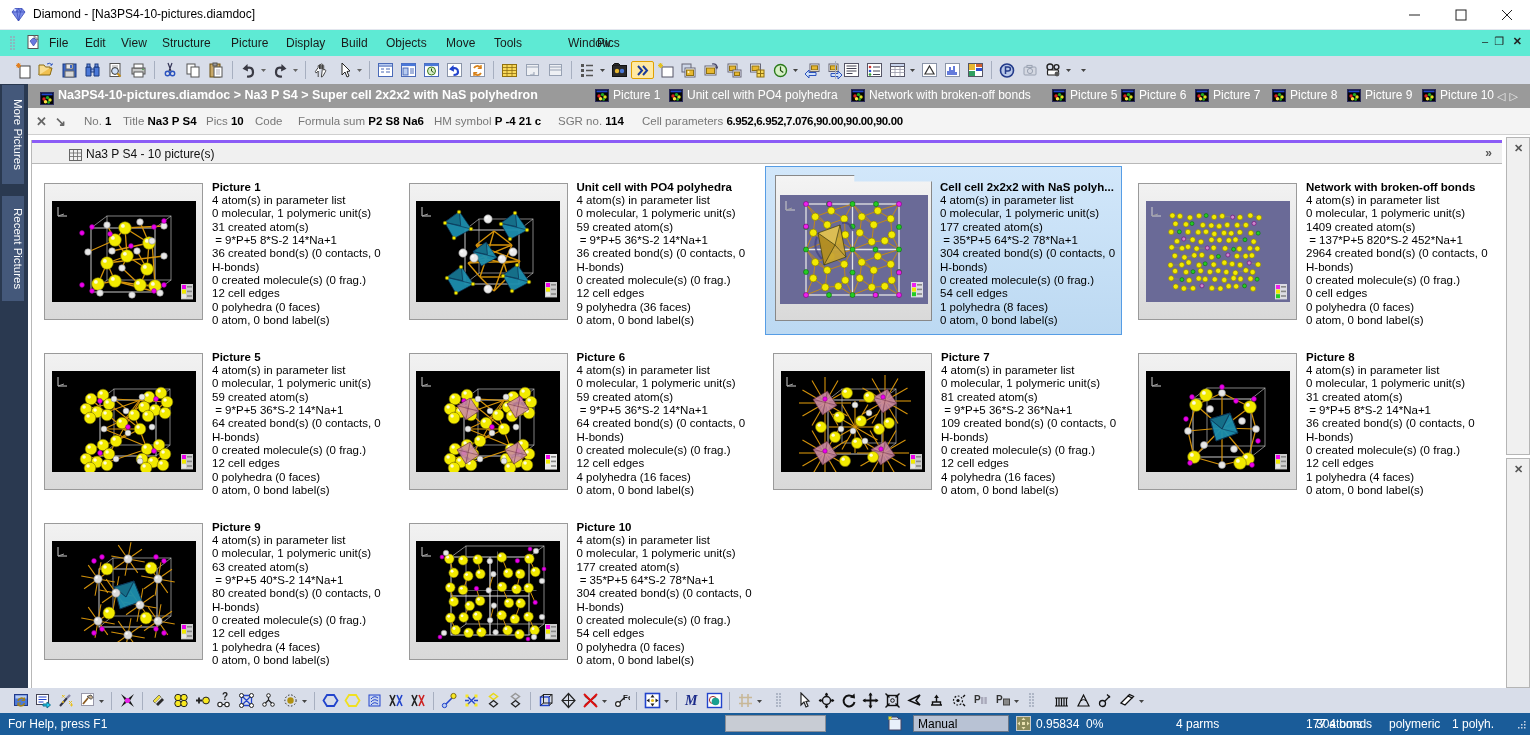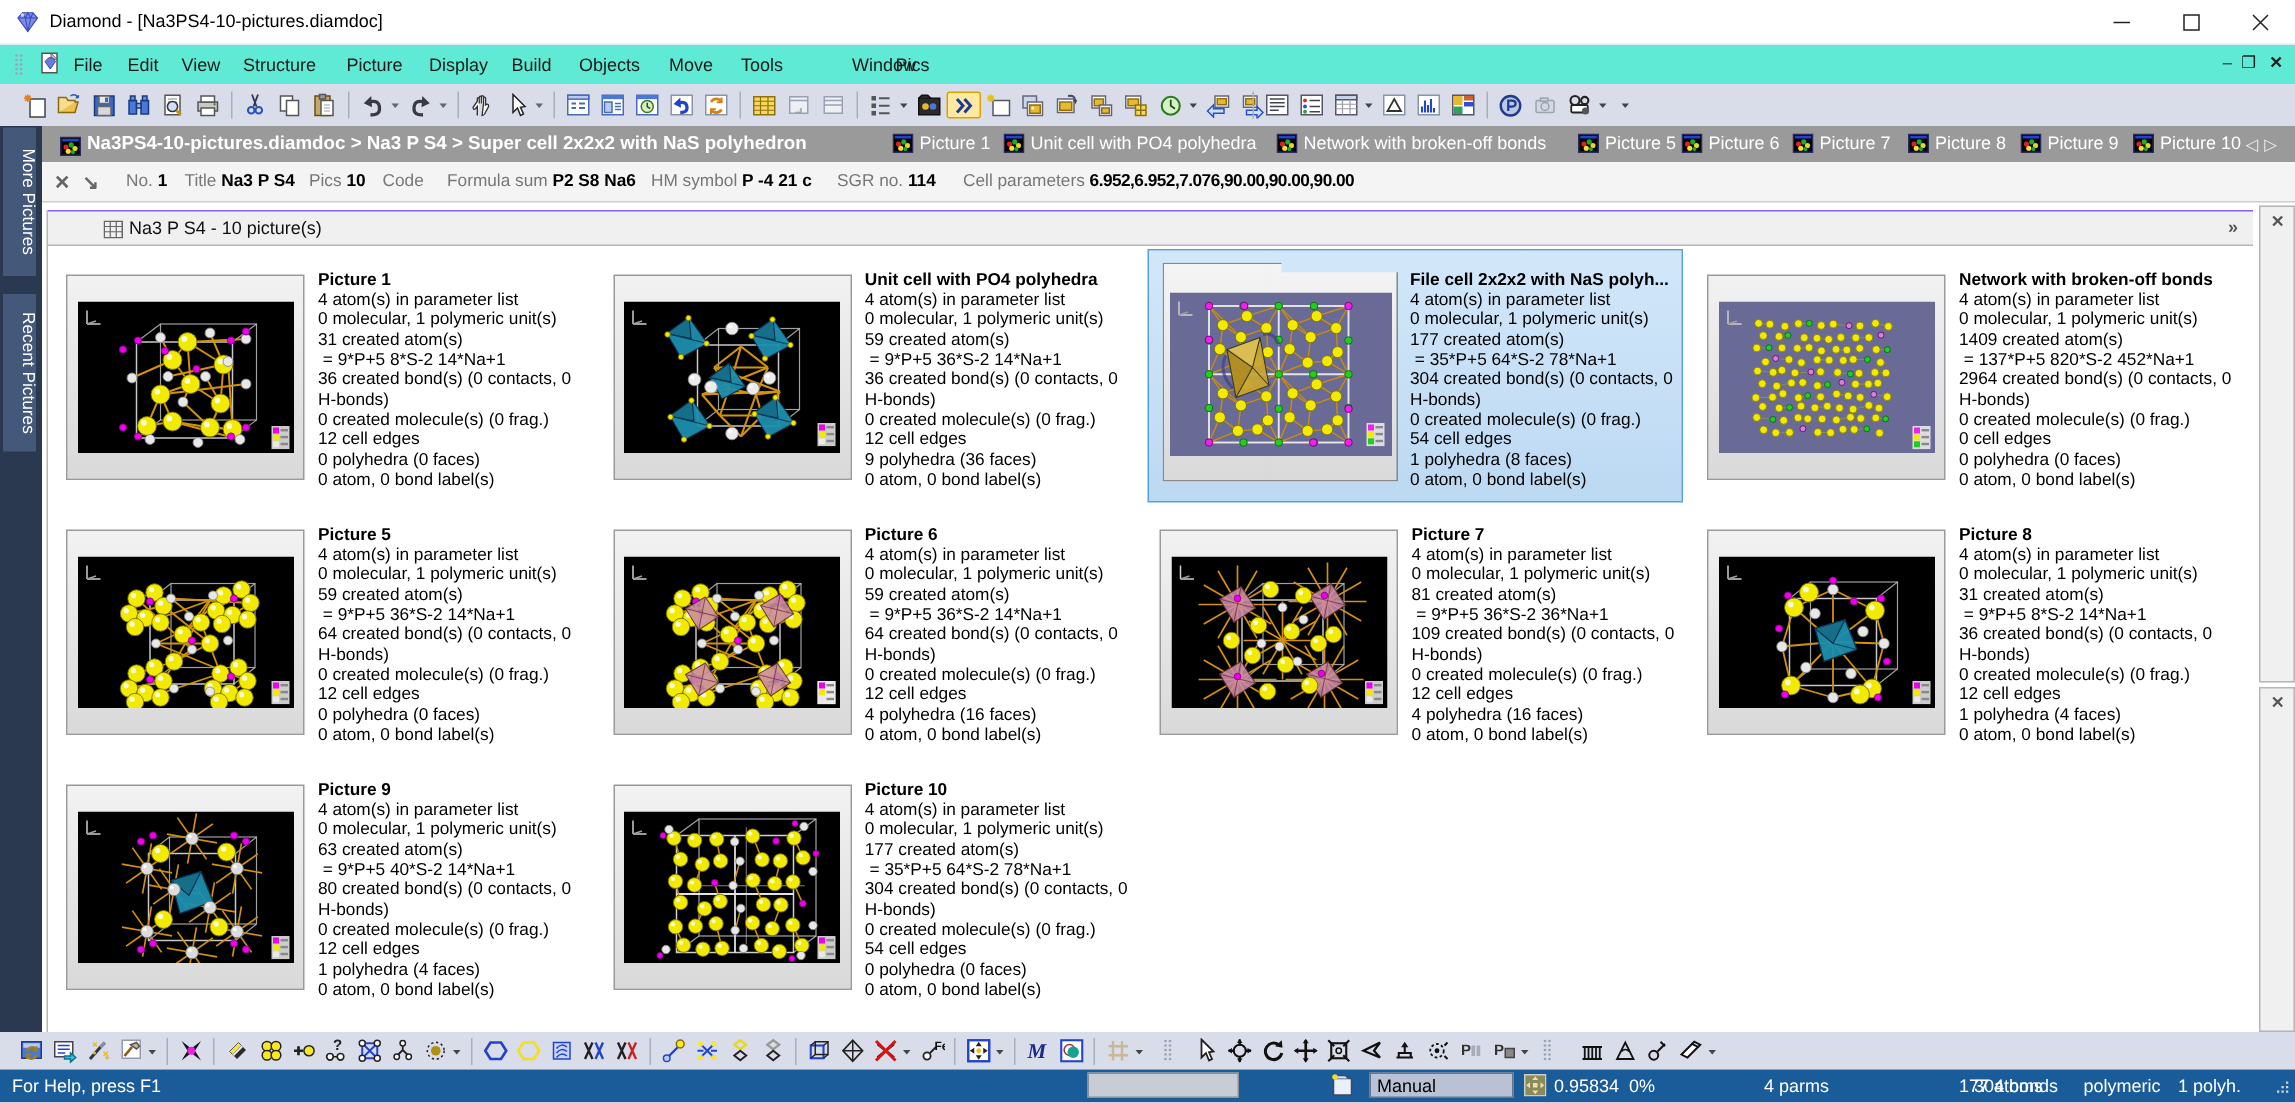--- a/index.html
+++ b/index.html
@@ -19,21 +19,21 @@
 .crumbtab { position:absolute; top:4px; font-size:12px; white-space:nowrap; }
 .crumbtab svg { margin-right:4px; }
 .crumbtab span { vertical-align:1px; }
 .tabarrows { position:absolute; right:8px; top:6px; font-size:11px; color:#f0f0f0; letter-spacing:4px; }
 .infobar { position:absolute; left:28px; top:108px; width:1502px; height:27px; background:#f4f4f4; border-bottom:1px solid #cfcfcf; }
 .if { position:absolute; top:7px; font-size:11.5px; color:#000; white-space:nowrap; }
 .if .lab { color:#777;margin-top:12px; }
 .ix { position:absolute; top:6px; font-size:13px; color:#666; font-weight:bold; }
 .sidebar { position:absolute; left:0; top:84px; width:28px; height:604px; background:#2a3950; }
 .stab { position:absolute; left:2px; width:22px; background:#44587a; color:#fff; font-size:11.5px; writing-mode:vertical-rl; text-align:center; padding:8px 0; }
-.hdr { position:absolute; left:32px; top:140px; width:1470px; height:24px; background:#f0f0f0; border-top:1px solid #8b5cf6; border-bottom:1px solid #b8b8b8; }
+.hdr { position:absolute; left:32px; top:140px; width:1470px; height:24px; background:#f0f0f0; border-top:3px solid #8b5cf6; border-bottom:1px solid #b8b8b8; }
 .hdr .htxt { position:absolute; left:54px; top:4px; font-size:12px; color:#111; }
 .hdr .chev { position:absolute; right:10px; top:3px; color:#555; font-size:12px; font-weight:bold; }
 .content { position:absolute; left:32px; top:165px; width:1470px; height:523px; background:#fff; }
 .frame { position:absolute; width:159px; height:137px; background:linear-gradient(#f2f2f2,#d9d9d9); border:1px solid #9a9a9a; display:flex; align-items:center; justify-content:center; }
 .selbox { position:absolute; left:765px; top:166px; width:357px; height:169px; background:linear-gradient(#d2e7fa,#bcd9f2); border:1px solid #569de5; }
 .folderframe { position:absolute; left:775px; top:175px; width:157px; height:146px; background:linear-gradient(#f4f4f4,#d9d9d9); border:1px solid #888;
   clip-path: polygon(0 0, 50.5% 0, 50.5% 4.5%, 100% 4.5%, 100% 100%, 0 100%); display:flex; align-items:flex-end; justify-content:center; padding-bottom:16px; }
 .celltext { position:absolute; font-size:11.5px; color:#000; }
 .tl { height:13.35px; line-height:13.35px; white-space:nowrap; }
 .tl.b { font-weight:bold; }
@@ -934,21 +934,21 @@
         <rect x="131" y="87" width="12" height="15.399999999999999" fill="#f0f0f0" opacity="0.85"></rect>
         <rect x="132" y="88.0" width="4" height="4" fill="#ee22ee"></rect>
         <rect x="132" y="92.6" width="4" height="4" fill="#f2ea00"></rect>
         <rect x="132" y="97.2" width="4" height="4" fill="#22cc22"></rect>
         <rect x="137" y="89.0" width="5" height="1.6" fill="#888"></rect>
         <rect x="137" y="93.6" width="5" height="1.6" fill="#888"></rect>
         <rect x="137" y="98.2" width="5" height="1.6" fill="#888"></rect>
       </svg>
     </div>
     <div class="celltext" style="left:940px;top:180.5px;width:186px">
-      <div class="tl b">File cell 2x2x2 with NaS polyh...</div>
+      <div class="tl b">Cell cell 2x2x2 with NaS polyh...</div>
       <div class="tl">4 atom(s) in parameter list</div>
       <div class="tl">0 molecular, 1 polymeric unit(s)</div>
       <div class="tl">177 created atom(s)</div>
       <div class="tl">&nbsp;= 35*P+5 64*S-2 78*Na+1</div>
       <div class="tl">304 created bond(s) (0 contacts, 0</div>
       <div class="tl">H-bonds)</div>
       <div class="tl">0 created molecule(s) (0 frag.)</div>
       <div class="tl">54 cell edges</div>
       <div class="tl">1 polyhedra (8 faces)</div>
       <div class="tl">0 atom, 0 bond label(s)</div>

